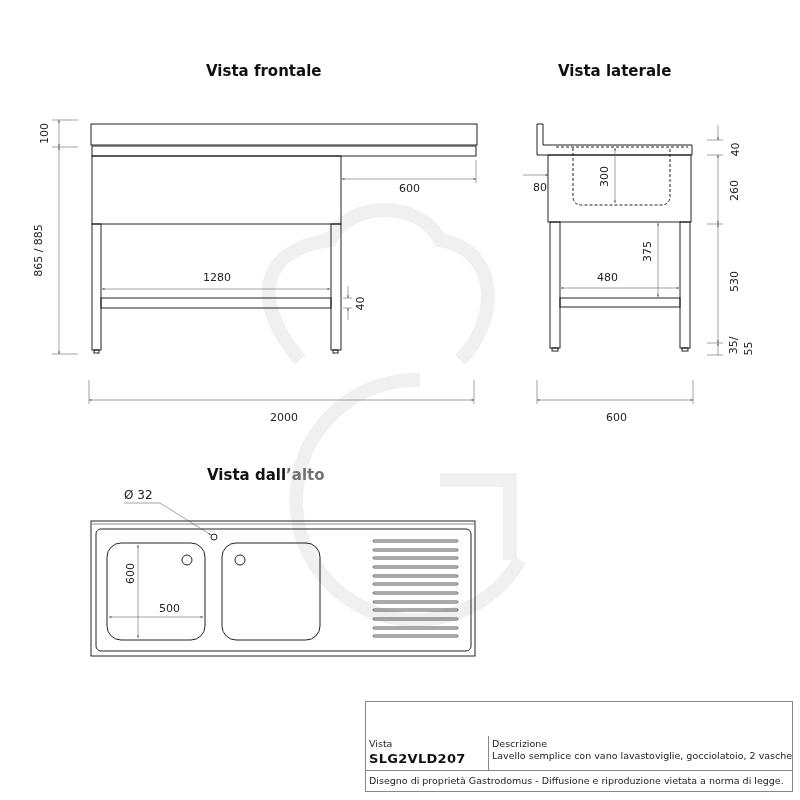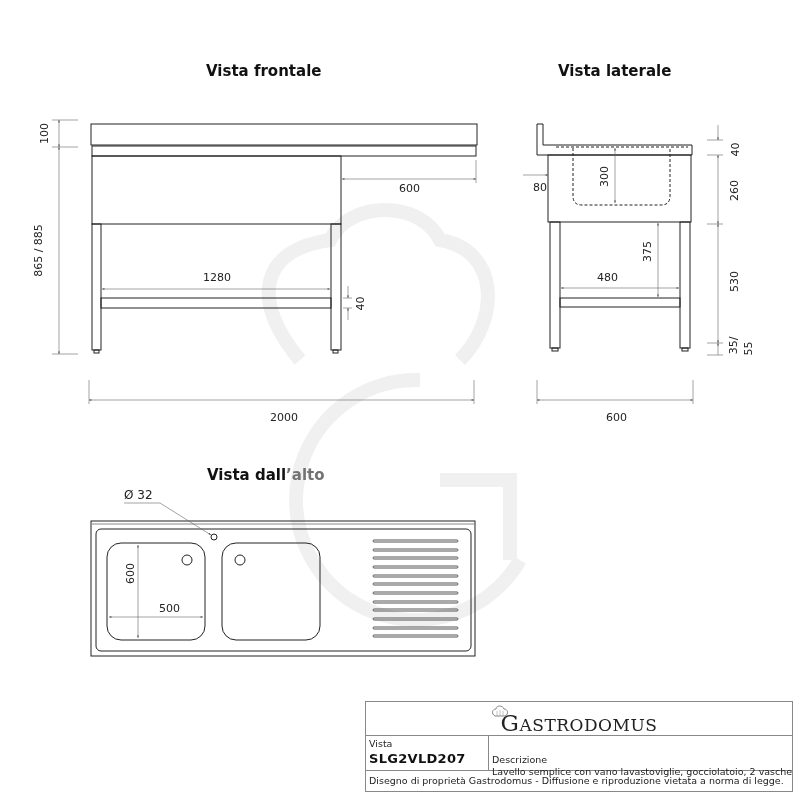--- a/index.html
+++ b/index.html
@@ -7,21 +7,21 @@
   #drawing { position: absolute; left: 0; top: 0; width: 800px; height: 800px; }
   .view-title { position: absolute; font-family: "DejaVu Sans", sans-serif; font-weight: bold; font-size: 15px; color: #111; white-space: nowrap; }
   .view-title .grey { color: #737373; }
   .dim { position: absolute; font-family: "DejaVu Sans", sans-serif; font-size: 11px; color: #222; white-space: nowrap; line-height: 1; }
   .dim.v { transform: rotate(-90deg); transform-origin: center center; }
   .tb { position: absolute; left: 365px; top: 701px; width: 428px; height: 91px; border: 1px solid #888; box-sizing: border-box; background: #fff; }
   .tb-row1 { position: absolute; left: 0; top: 0; width: 100%; height: 34px; border-bottom: 1px solid #888; box-sizing: border-box; }
   .tb-row2 { position: absolute; left: 0; top: 34px; width: 100%; height: 35px; border-bottom: 1px solid #888; box-sizing: border-box; }
   .tb-row3 { position: absolute; left: 0; top: 69px; width: 100%; height: 21px; }
   .tb-col1 { position: absolute; left: 0; top: 0; width: 123px; height: 100%; border-right: 1px solid #888; box-sizing: border-box; }
-  .tb-col2 { position: absolute; left: 123px; top: 16px; right: 0; height: 100%; }
+  .tb-col2 { position: absolute; left: 123px; top: 0; right: 0; height: 100%; }
   .tb-label { position: absolute; left: 3px; top: 2px; font-size: 9.5px; color: #222; font-family: "DejaVu Sans", sans-serif; }
   .tb-code { position: absolute; left: 3px; top: 15px; font-size: 13px; font-weight: bold; color: #111; font-family: "DejaVu Sans", sans-serif; letter-spacing: 0.3px; }
   .tb-desc { position: absolute; left: 3px; top: 14px; font-size: 9.5px; color: #222; font-family: "DejaVu Sans", sans-serif; white-space: nowrap; }
   .tb-footer { position: absolute; left: 3px; top: 4px; font-size: 9.5px; color: #222; font-family: "DejaVu Sans", sans-serif; white-space: nowrap; }
   .brand { position: absolute; left: 0; right: 0; top: 8px; text-align: center; font-family: "DejaVu Serif", serif; font-size: 17px; color: #222; letter-spacing: 0.5px; }
   .brand .big { font-size: 23px; }
   .brand-hat { position: absolute; left: 124px; top: 2px; width: 20px; height: 16px; }
 </style>
 </head>
 <body>
@@ -163,27 +163,20 @@
 <div class="dim v" style="left:724px; top:276px;">530</div>
 <div class="dim v" style="left:725px; top:340px;">35/</div>
 <div class="dim v" style="left:741px; top:343px;">55</div>
 <div class="dim" style="left:606px; top:412px;">600</div>
 
 <div class="dim" style="left:124px; top:489px; font-size:12px;">Ø 32</div>
 <div class="dim v" style="left:120px; top:568px;">600</div>
 <div class="dim" style="left:159px; top:603px;">500</div>
 
 <div class="tb">
-  <div class="tb-row1">
-    <svg class="brand-hat" viewBox="0 0 20 16">
-      <path d="M5,12 C1,10 2,5 6,5 C6,1 13,1 14,5 C18,5 19,10 15,12 Z" fill="none" stroke="#888" stroke-width="1"></path>
-      <path d="M7,12 L7,7 M10,12 L10,6 M13,12 L13,7" stroke="#aaa" stroke-width="0.7"></path>
-    </svg>
-    <div class="brand"><span class="big">G</span><span>ASTRODOMUS</span></div>
-  </div>
   <div class="tb-row2">
     <div class="tb-col1">
       <span class="tb-label">Vista</span>
       <span class="tb-code">SLG2VLD207</span>
     </div>
     <div class="tb-col2">
       <span class="tb-label">Descrizione</span>
       <span class="tb-desc">Lavello semplice con vano lavastoviglie, gocciolatoio, 2 vasche</span>
     </div>
   </div>

